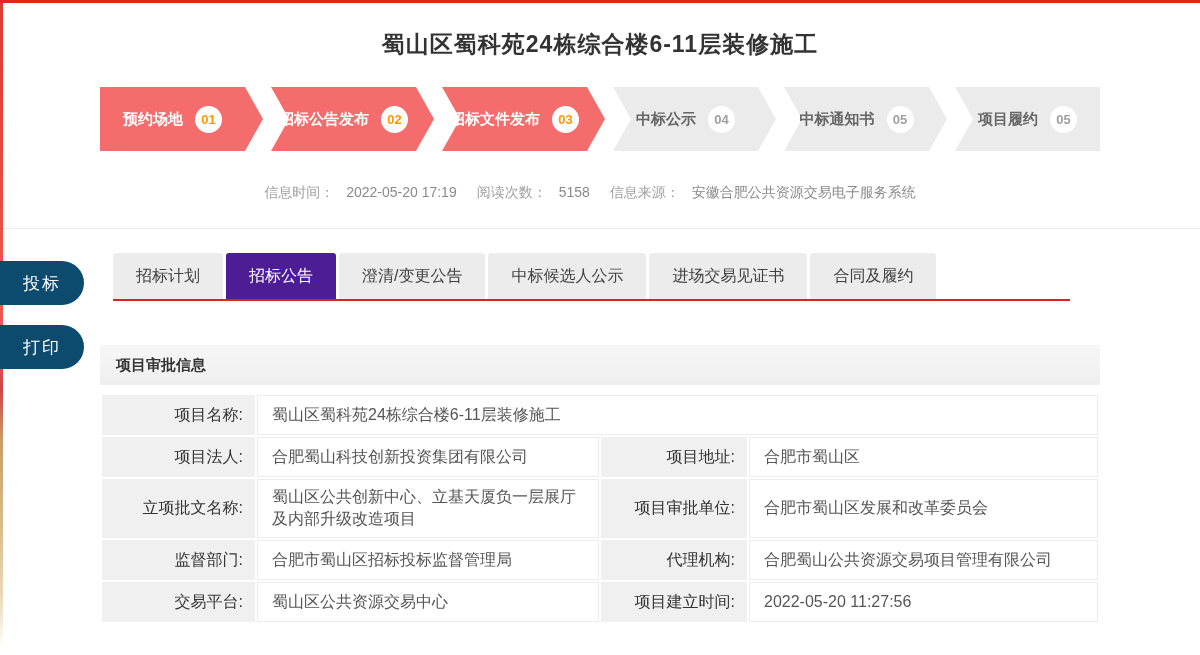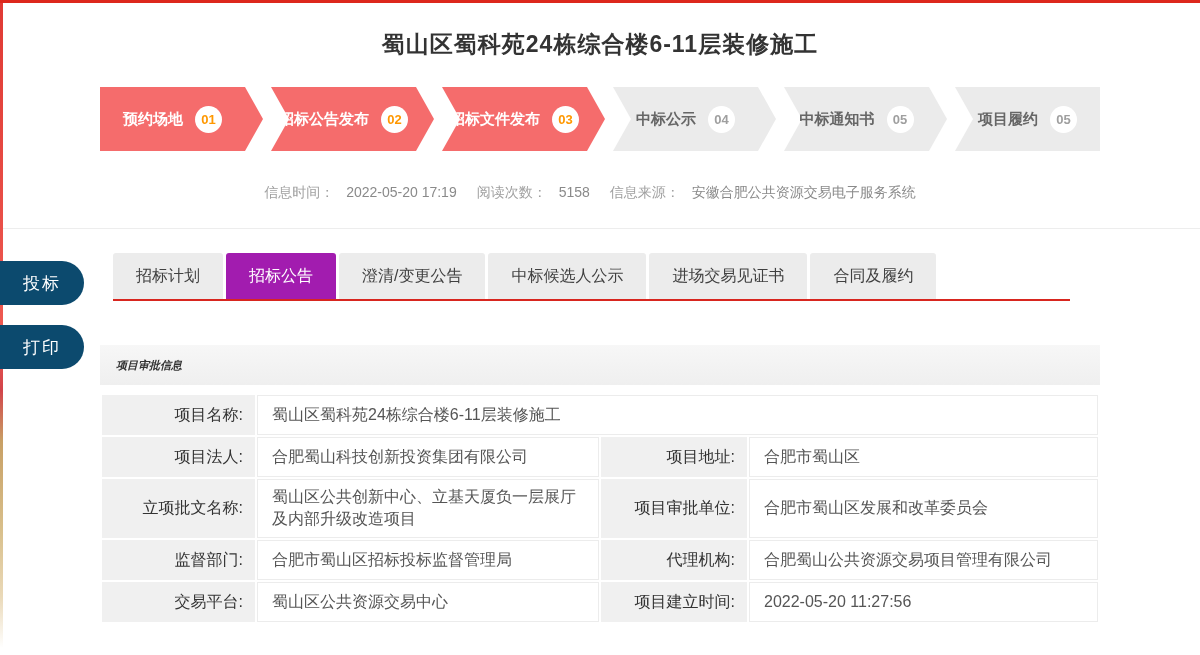--- a/index.html
+++ b/index.html
@@ -56,38 +56,38 @@
   .meta { margin-top:33px; text-align:center; font-size:14px; color:#a0a0a0; padding-bottom:26px; border-bottom:1px solid #ededed; }
   .meta-label { color:#a0a0a0; }
   .meta-value { color:#8a8a8a; margin:0 20px 0 12px; }
   
   .tabs { display:flex; gap:3px; margin:24px 0 0 113px; }
   .tab {
     height:46px; line-height:46px; padding:0 23px;
     background:#ececec; color:#404040; font-size:16px;
     border-radius:3px 3px 0 0; cursor:pointer; white-space:nowrap;
   }
-  .tab.active { background:#a21caf; color:#fff; }
+  .tab.active { background:#4c1d95; color:#fff; }
   .tabs-underline { width:957px; height:2px; background:#d8261f; margin-left:113px; }
   
   .side-btn {
     position:absolute; left:0; width:84px; height:44px; z-index:6;
     background:#0c4a6e; color:#fff; font-size:17px;
     border:none; border-radius:0 22px 22px 0;
     display:flex; align-items:center; justify-content:center;
     cursor:pointer; letter-spacing:2px;
   }
   .side-btn.bid { top:258px; }
   .side-btn.print { top:322px; }
   
   .section { width:1000px; margin:44px auto 0; }
   .section-header {
     height:40px; line-height:40px; padding-left:16px;
     background:linear-gradient(180deg,#f7f7f7,#efefef);
-    font-size:11px; font-weight:bold; color:#333;font-style:italic;
+    font-size:15px; font-weight:bold; color:#333;
   }
   
   table.info { width:100%; margin-top:8px; border-collapse:separate; border-spacing:2px; table-layout:fixed; }
   td { font-size:16px; line-height:1.4; vertical-align:middle; height:40px; }
   td.lbl {
     background:#f0f0f0; color:#333; text-align:right;
     padding:6px 12px; white-space:nowrap;
   }
   td.val {
     background:#fff; color:#555; border:1px solid #ececec;

